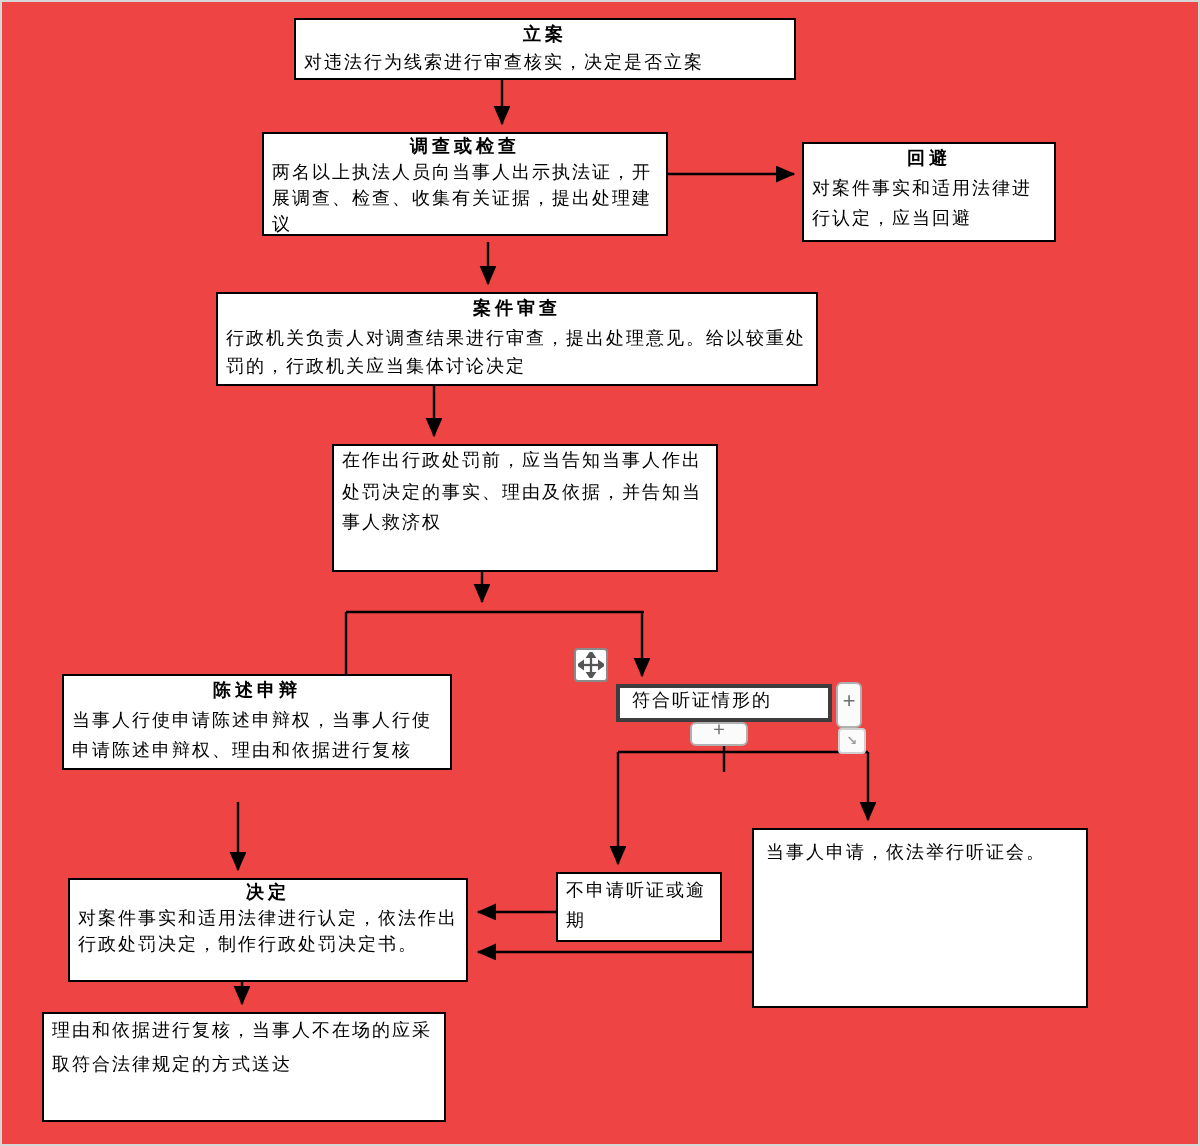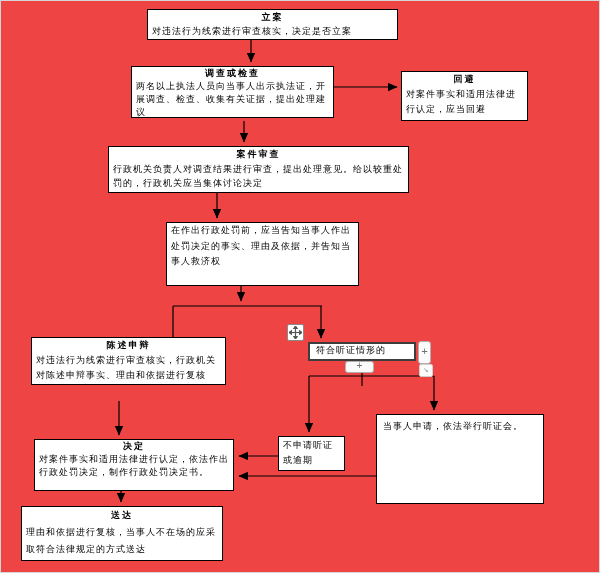--- a/index.html
+++ b/index.html
@@ -75,21 +75,21 @@
     <div class="bt">案件审查</div>
     <div class="bb">行政机关负责人对调查结果进行审查，提出处理意见。给以较重处罚的，行政机关应当集体讨论决定</div>
   </div>
 
   <div class="box" style="left:165px;top:221px;width:193px;height:64px;line-height:15.5px;">
     <div class="bb">在作出行政处罚前，应当告知当事人作出处罚决定的事实、理由及依据，并告知当事人救济权</div>
   </div>
 
   <div class="box" style="left:30px;top:336px;width:195px;height:48px;line-height:15px;">
     <div class="bt">陈述申辩</div>
-    <div class="bb">对违法行为线索进行审查核实，行政机关对陈述申辩事实、理由和依据进行复核</div>
+    <div class="bb">当事人行使申请陈述申辩权，当事人行使申请陈述申辩权、理由和依据进行复核</div>
   </div>
 
   <div class="box sel plainlab" style="left:307px;top:341px;width:108px;height:19px;padding:0 0 0 6px;">
     <span>符合听证情形的</span>
   </div>
 
   <div class="handle movehandle" style="left:286px;top:323px;width:17px;height:17px;">
     <svg width="13" height="13" viewBox="0 0 16 16">
       <g stroke="#555" stroke-width="1.4" fill="#555">
         <line x1="8" y1="2.5" x2="8" y2="13.5"></line>
@@ -104,31 +104,30 @@
   <div class="handle" style="left:417px;top:340px;width:13px;height:23px;">
     <span>+</span>
   </div>
   <div class="handle" style="left:344px;top:360px;width:29px;height:12px;font-size:10px;">
     <span>+</span>
   </div>
   <div class="handle corner" style="left:418px;top:363px;width:14px;height:13px;">
     <span>↘</span>
   </div>
 
-  <div class="box" style="left:277px;top:435px;width:67px;height:35px;line-height:15px;padding:2px 4px;">
+  <div class="box" style="left:277px;top:435px;width:83px;height:35px;line-height:15px;padding:2px 4px;">
     <span>不申请听证或逾期</span>
   </div>
 
   <div class="box" style="left:33px;top:438px;width:200px;height:52px;line-height:13px;">
     <div class="bt">决定</div>
     <div class="bb">对案件事实和适用法律进行认定，依法作出行政处罚决定，制作行政处罚决定书。</div>
   </div>
 
   <div class="box" style="left:375px;top:413px;width:168px;height:90px;line-height:14px;padding:5px 6px;">
     <span>当事人申请，依法举行听证会。</span>
   </div>
 
   <div class="box" style="left:20px;top:505px;width:202px;height:55px;line-height:17px;">
-    <div class="bt">送达</div>
     <div class="bb">理由和依据进行复核，当事人不在场的应采取符合法律规定的方式送达</div>
   </div>
 
 </div>
 
 </body></html>

